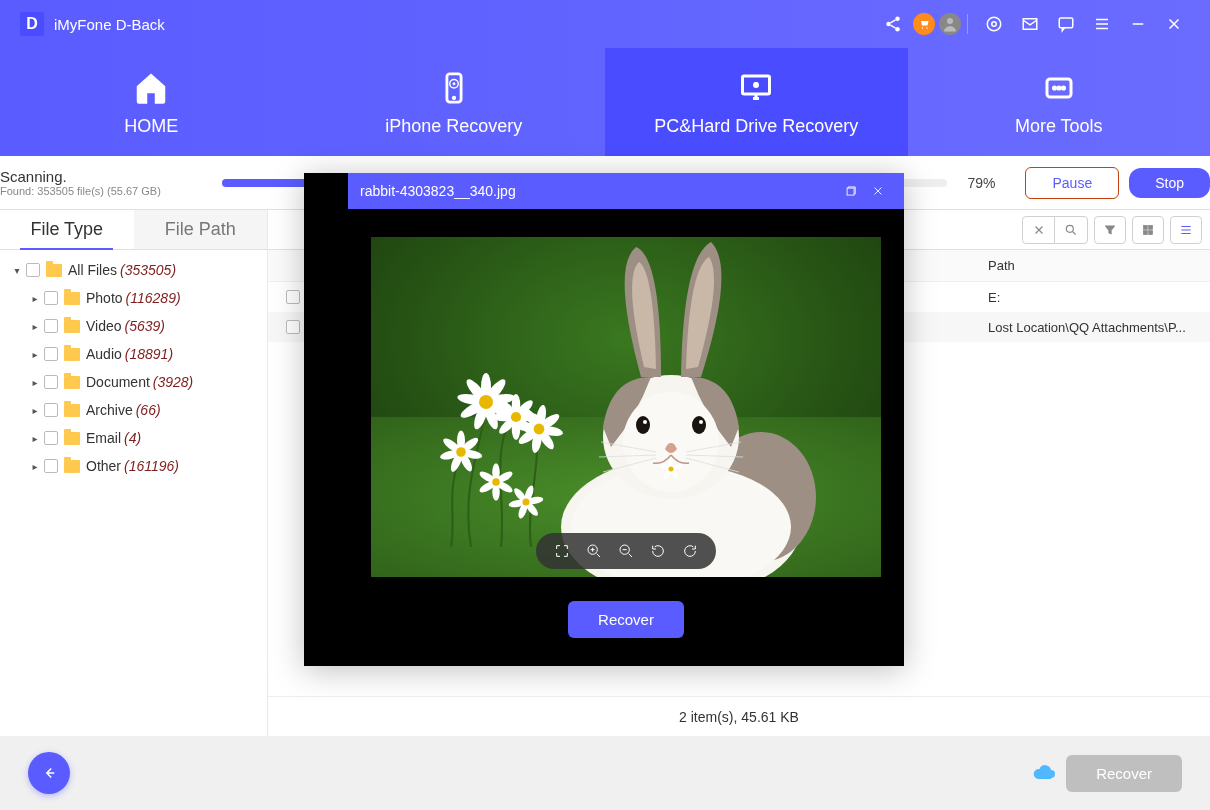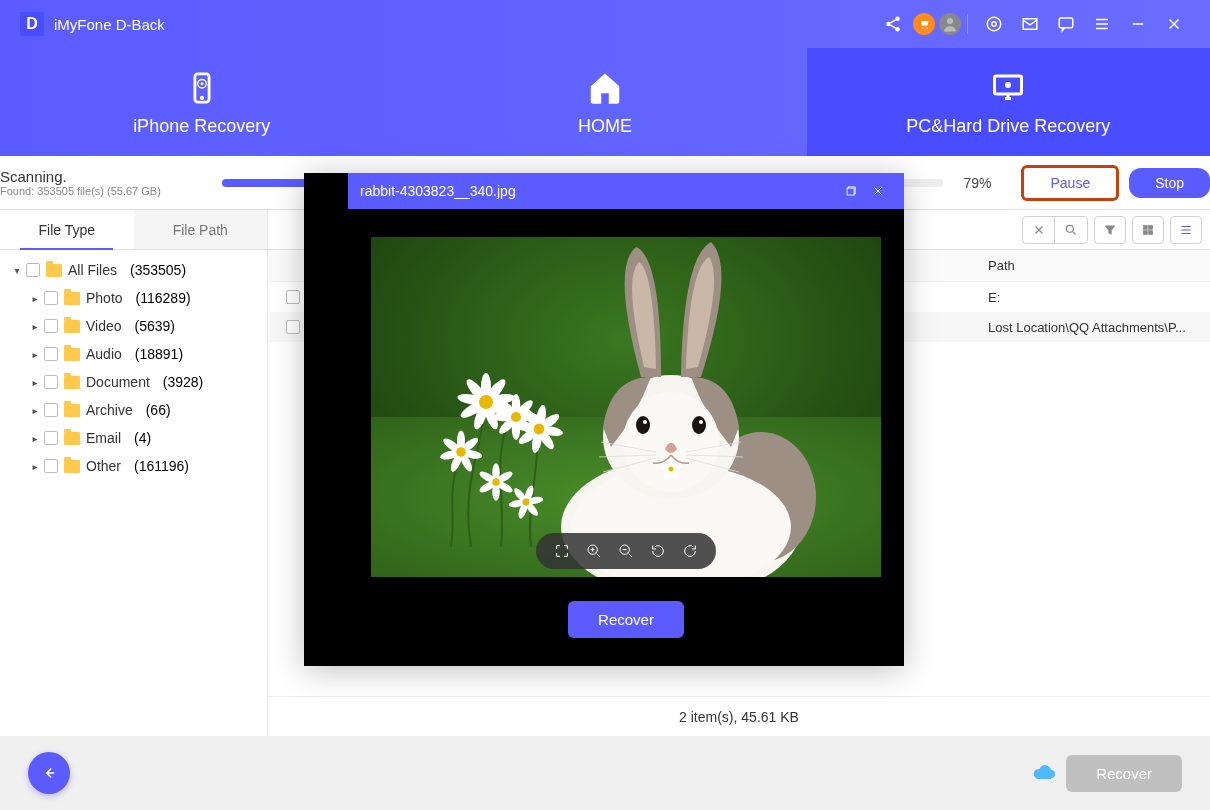--- a/index.html
+++ b/index.html
@@ -28,43 +28,43 @@
 
 
 .statusbar { height:54px; background:#fff; display:flex; align-items:center; border-bottom:1px solid #e0e0e0; padding:0 0; }
 .statusbar .statustext { flex:0 0 210px; }
 .statusbar .statustext .line1 { font-size:15px; color:#333; }
 .statusbar .statustext .line2 { font-size:11px; color:#888; }
 .statusbar .progbar { flex:1; height:8px; background:#eee; border-radius:4px; position:relative; margin:0 12px; }
 .statusbar .progbar .fill { position:absolute; left:0; top:0; height:100%; width:79%; background:#5a5cff; border-radius:4px; }
 .statusbar .pct { font-size:14px; color:#444; margin:0 20px 0 8px; }
 .statusbar .btn { padding:7px 26px; border-radius:6px; font-size:14px; margin-left:10px; cursor:pointer; border:none; }
-.btn.outline { background:#fff; border:3px solid #c2410c; color:#5a5cff; }
+.btn.outline { background:#fff; border:1px solid #c2410c; color:#5a5cff; }
 .btn.solid { background:#5a5cff; color:#fff;border-radius:12px; }
 
 
 .mainarea { position:absolute; top:210px; left:0; right:0; bottom:74px; display:flex; background:#fff; }
 
 
 .sidebar { width:268px; border-right:1px solid #e9e9e9; display:flex; flex-direction:column; }
 .sidetabs { height:40px; display:flex; border-bottom:1px solid #e0e0e0; }
-.sidetabs .stab { flex:1; display:flex; align-items:center; justify-content:center; font-size:14px; color:#333; cursor:pointer; position:relative; }
+.sidetabs .stab { flex:1; display:flex; align-items:center; justify-content:center; font-size:18px; color:#333; cursor:pointer; position:relative; }
 .sidetabs .stab.active::after { content:''; position:absolute; bottom:-1px; left:15%; right:15%; height:2px; background:#5a5cff; }
 .sidetabs .stab:not(.active) { background:#f5f5f5; color:#777; }
 
 .tree { flex:1; overflow-y:auto; padding:6px 0; font-size:14px; color:#333; }
 .tree .node { display:flex; align-items:center; height:28px; padding-left:10px; cursor:pointer; }
 .tree .node.level0 { }
 .tree .node.level1 { padding-left:28px; }
 .tree .node .chev { width:14px; text-align:center; color:#555; font-size:10px; }
 .tree .node .cb { width:14px; height:14px; border:1px solid #bbb; border-radius:2px; margin:0 6px 0 2px; background:#fff; }
 .tree .node .fld { width:16px; height:13px; background:#ffc94d; border-radius:1px; margin-right:6px; position:relative; }
 .tree .node .fld::before { content:''; position:absolute; top:-3px; left:0; width:7px; height:3px; background:#ffc94d; border-radius:1px 1px 0 0; }
 .tree .node .nm { }
-.tree .node .cnt { color:#000000; margin-left:13px; }
+.tree .node .cnt { color:#7f1d1d; margin-left:3px;font-style:italic; }
 
 
 .content { flex:1; display:flex; flex-direction:column; }
 .toolbar { height:40px; border-bottom:1px solid #e0e0e0; display:flex; align-items:center; padding:0 8px; }
 .toolbar .tspacer { flex:1; }
 .tbtn { width:32px; height:28px; border:1px solid #d0d0d0; border-radius:4px; background:#fff; margin-left:6px; display:flex; align-items:center; justify-content:center; cursor:pointer; color:#555; }
 .tbtn svg { width:14px; height:14px; fill:#888; stroke:#888; }
 .tbtn.group { width:auto; padding:0; }
 .tbtn.group .half { width:32px; height:100%; display:flex; align-items:center; justify-content:center; }
 .tbtn.group .half:first-child { border-right:1px solid #d0d0d0; }
@@ -167,45 +167,56 @@
   <div class="ticon">
       <svg viewBox="0 0 24 24">
         <path d="M6 6l12 12M18 6L6 18" stroke="#fff" stroke-width="2"></path>
       </svg>
     </div>
 </div>
 
 <div class="navtabs">
   <div class="tab">
     <div class="tabicon">
+        <svg width="36" height="36" viewBox="0 0 24 24">
+          <path d="M3 11l9-8 9 8v10a1 1 0 0 1-1 1h-5v-7h-6v7H4a1 1 0 0 1-1-1z"></path>
+        </svg>
+      </div>
+    <div class="tablabel">HOME</div>
+  </div>
+  <div class="tab">
+    <div class="tabicon">
         <svg width="34" height="34" viewBox="0 0 24 24">
           <rect x="7" y="2" width="10" height="20" rx="2" fill="none" stroke="#fff" stroke-width="2"></rect>
           <path d="M12 6a3 3 0 1 0 0 6 3 3 0 1 0 0-6zm0 2v2m-1-1h2" stroke="#fff" fill="none"></path>
           <circle cx="12" cy="19" r="1"></circle>
         </svg>
       </div>
     <div class="tablabel">iPhone Recovery</div>
-  </div>
-  <div class="tab">
-    <div class="tabicon">
-        <svg width="36" height="36" viewBox="0 0 24 24">
-          <path d="M3 11l9-8 9 8v10a1 1 0 0 1-1 1h-5v-7h-6v7H4a1 1 0 0 1-1-1z"></path>
-        </svg>
-      </div>
-    <div class="tablabel">HOME</div>
   </div>
   <div class="tab active">
     <div class="tabicon">
         <svg width="36" height="36" viewBox="0 0 24 24">
           <rect x="3" y="4" width="18" height="12" rx="1" fill="none" stroke="#fff" stroke-width="2"></rect>
           <circle cx="12" cy="10" r="1.5" fill="#fff"></circle>
           <path d="M12 8v1M10 19h4m-2-3v3" stroke="#fff" stroke-width="2"></path>
         </svg>
       </div>
     <div class="tablabel">PC&amp;Hard Drive Recovery</div>
+  </div>
+  <div class="tab">
+    <div class="tabicon">
+        <svg width="36" height="36" viewBox="0 0 24 24">
+          <rect x="4" y="6" width="16" height="12" rx="2" fill="none" stroke="#fff" stroke-width="2"></rect>
+          <circle cx="9" cy="12" r="1.2" fill="#fff"></circle>
+          <circle cx="12" cy="12" r="1.2" fill="#fff"></circle>
+          <circle cx="15" cy="12" r="1.2" fill="#fff"></circle>
+        </svg>
+      </div>
+    <div class="tablabel">More Tools</div>
   </div>
 </div>
 
 <div class="statusbar">
   <div class="statustext">
     <div class="line1">Scanning.</div>
     <div class="line2">Found: 353505 file(s) (55.67 GB)</div>
   </div>
   <div class="progbar">
       <div class="fill"></div>

